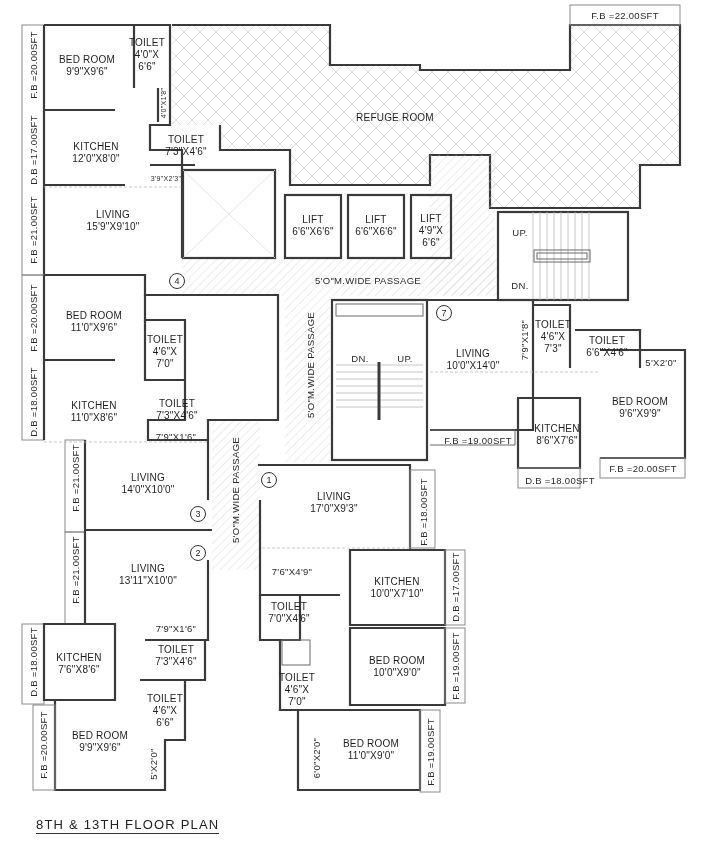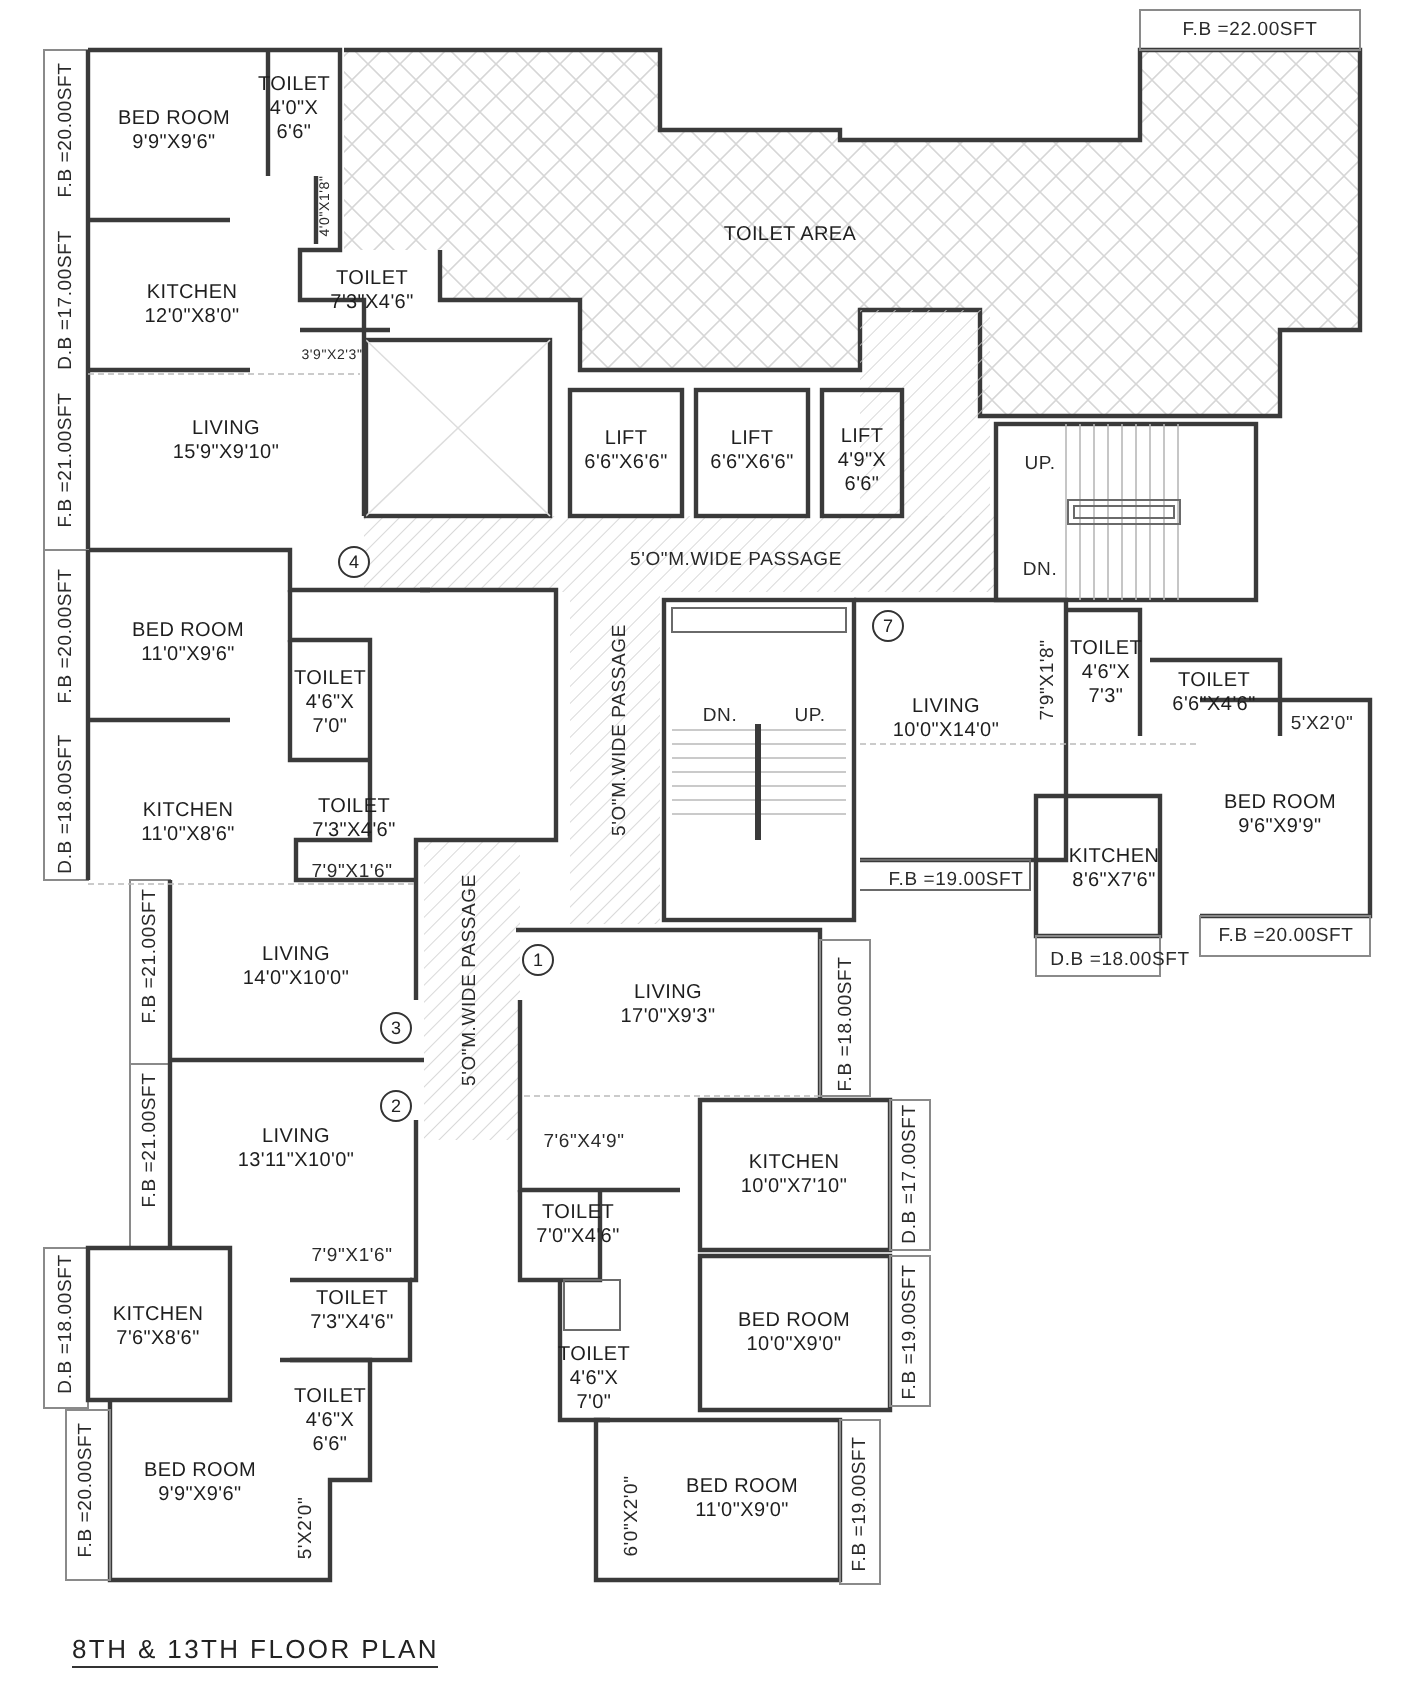--- a/index.html
+++ b/index.html
@@ -150,21 +150,21 @@
     <rect class="balc" x="518" y="468" width="62" height="20"></rect>
     <rect class="balc" x="600" y="458" width="85" height="20"></rect>
   </g>
 
   <line class="dash" x1="44" y1="187" x2="180" y2="187"></line>
   <line class="dash" x1="44" y1="442" x2="208" y2="442"></line>
   <line class="dash" x1="262" y1="548" x2="410" y2="548"></line>
   <line class="dash" x1="430" y1="372" x2="600" y2="372"></line>
 </svg>
 
-<div class="lbl" style="left:395px;top:118px">TOILET AREA</div>
+<div class="lbl" style="left:395px;top:118px">REFUGE ROOM</div>
 <div class="hlbl" style="left:625px;top:15px">F.B =22.00SFT</div>
 
 <div class="lbl" style="left:313px;top:226px">
   <span>LIFT</span>
     <span>6'6"X6'6"</span>
 </div>
 <div class="lbl" style="left:376px;top:226px">
   <span>LIFT</span>
     <span>6'6"X6'6"</span>
 </div>

